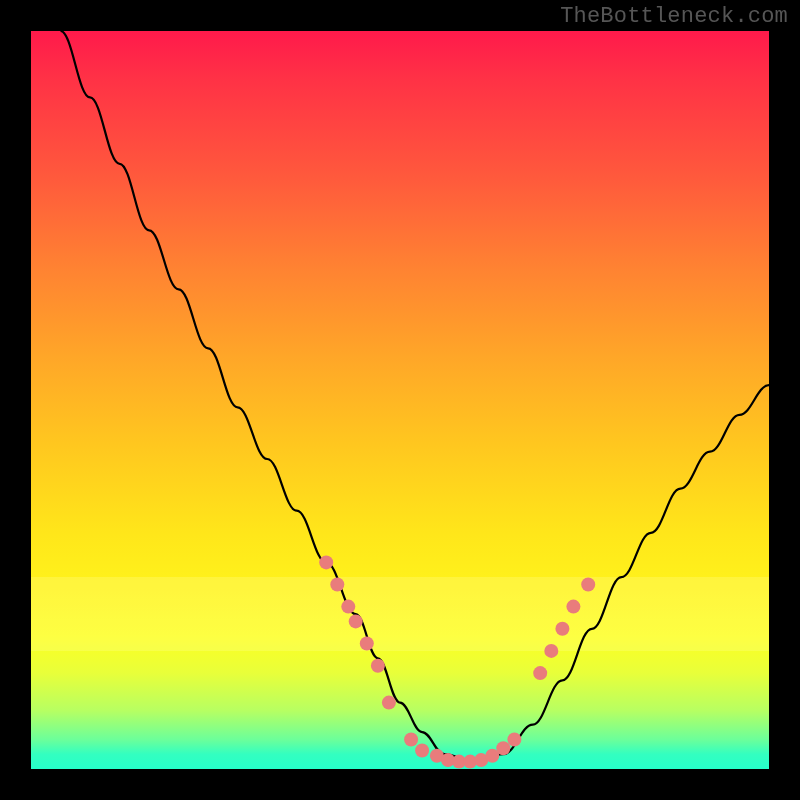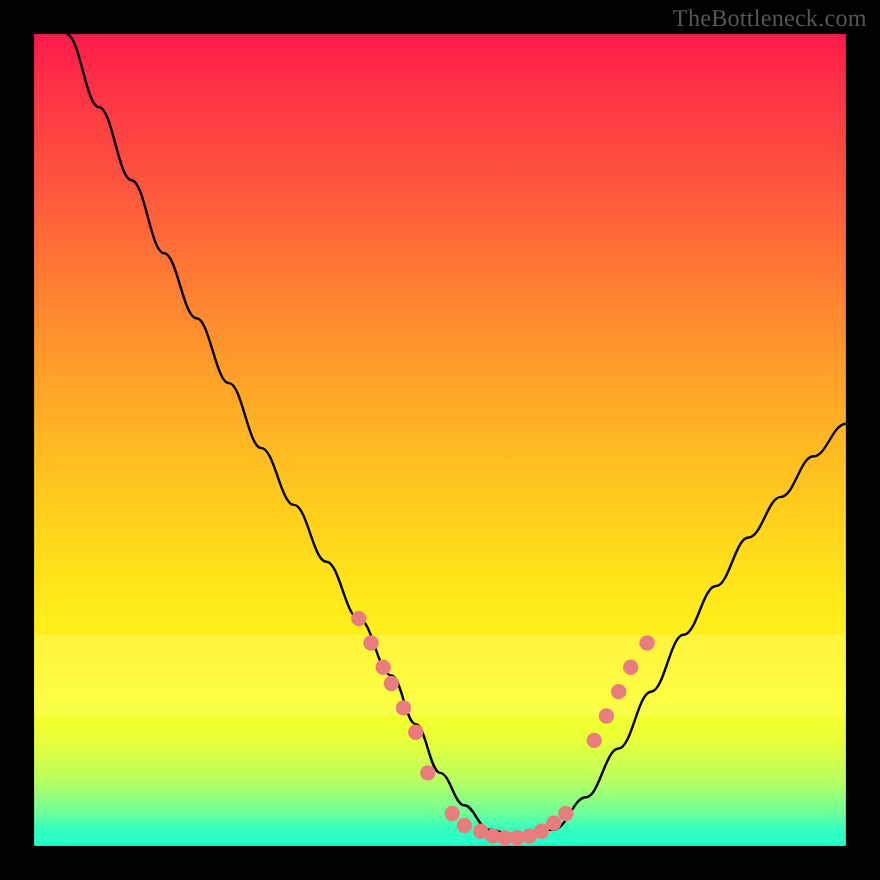--- a/index.html
+++ b/index.html
@@ -29,21 +29,21 @@
       #e8ff3a 87%,
       #b8ff61 92%,
       #6cff9a 96%,
       #33ffc0 98%,
       #26ffca 100%);
   }
   .watermark {
     position: absolute;
     top: 4px;
     right: 12px;
-    font-family: Liberation Serif, serif;
+    font-family: Liberation Mono, monospace;
     font-size: 22px;
     color: #565656;
     letter-spacing: 0.2px;
   }
   svg.curve {
     position: absolute;
     top: 0; left: 0;
     width: 738px;
     height: 738px;
   }

